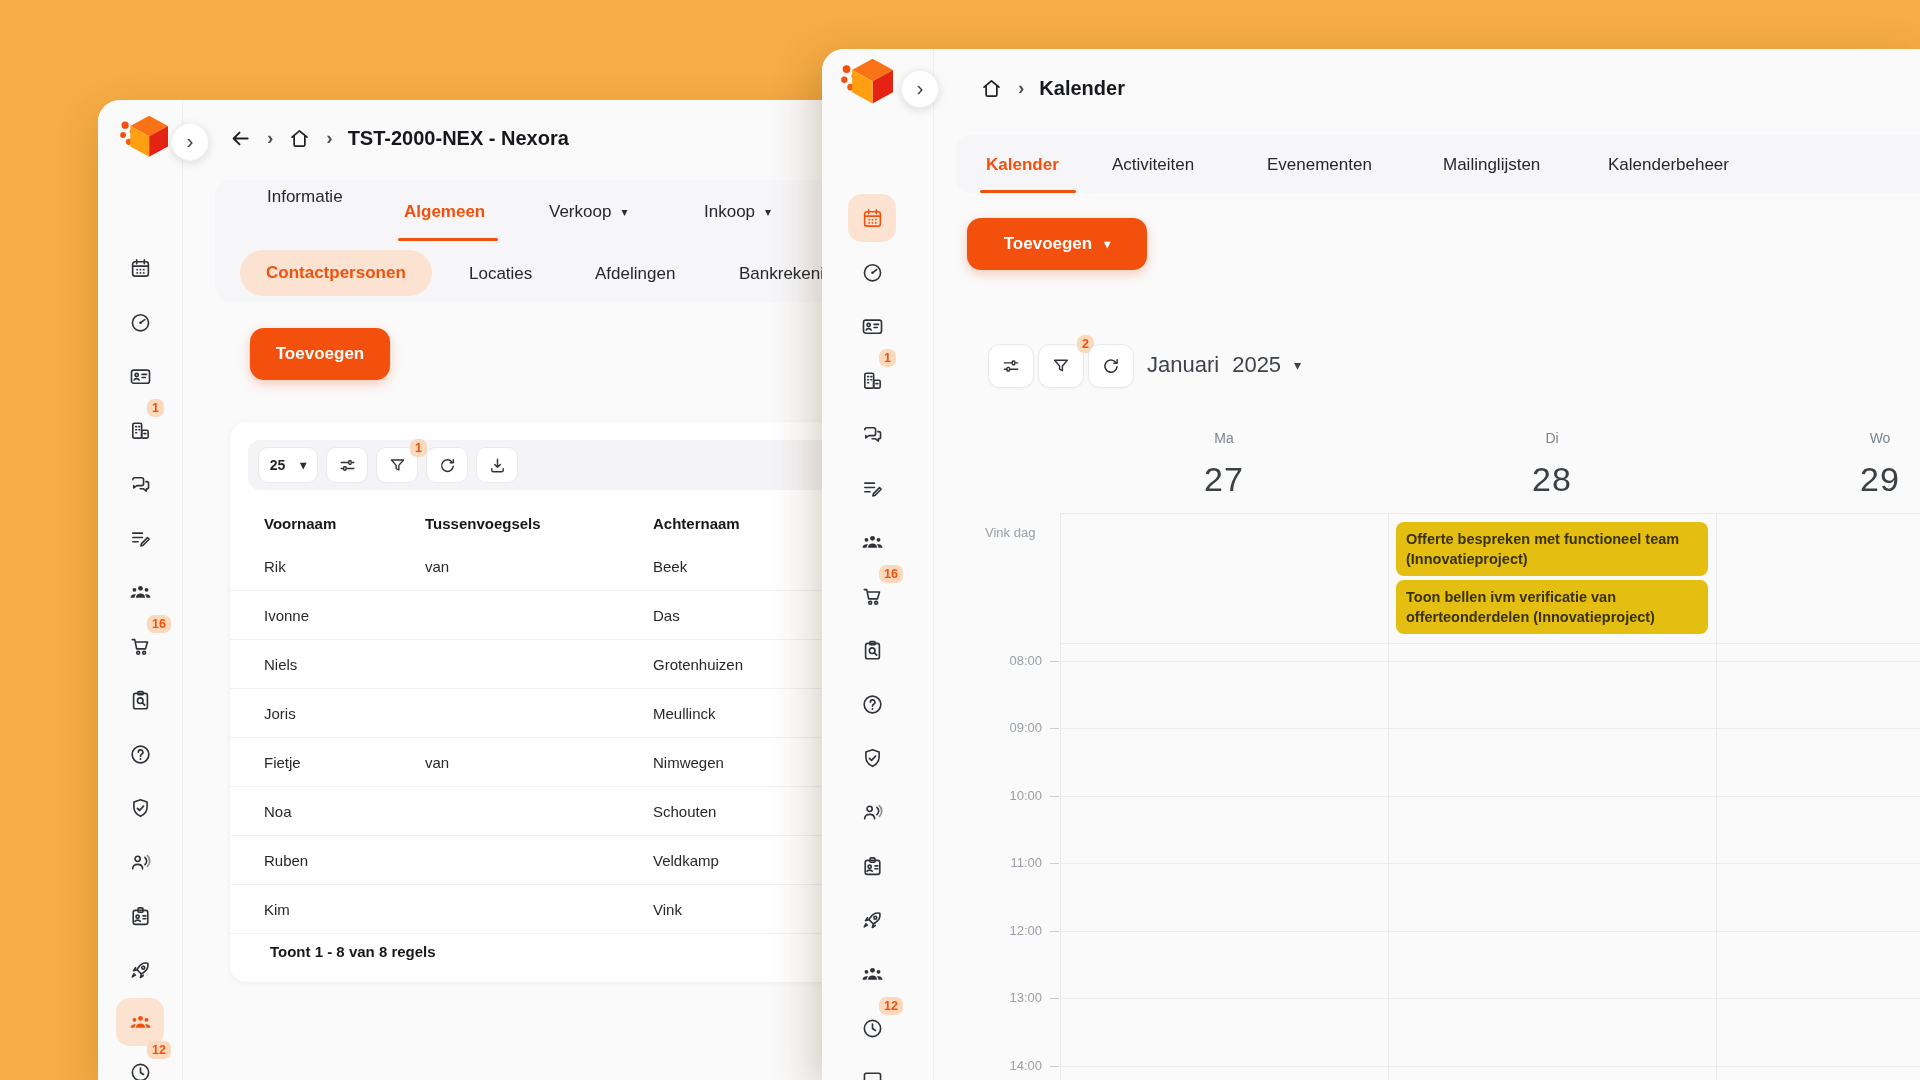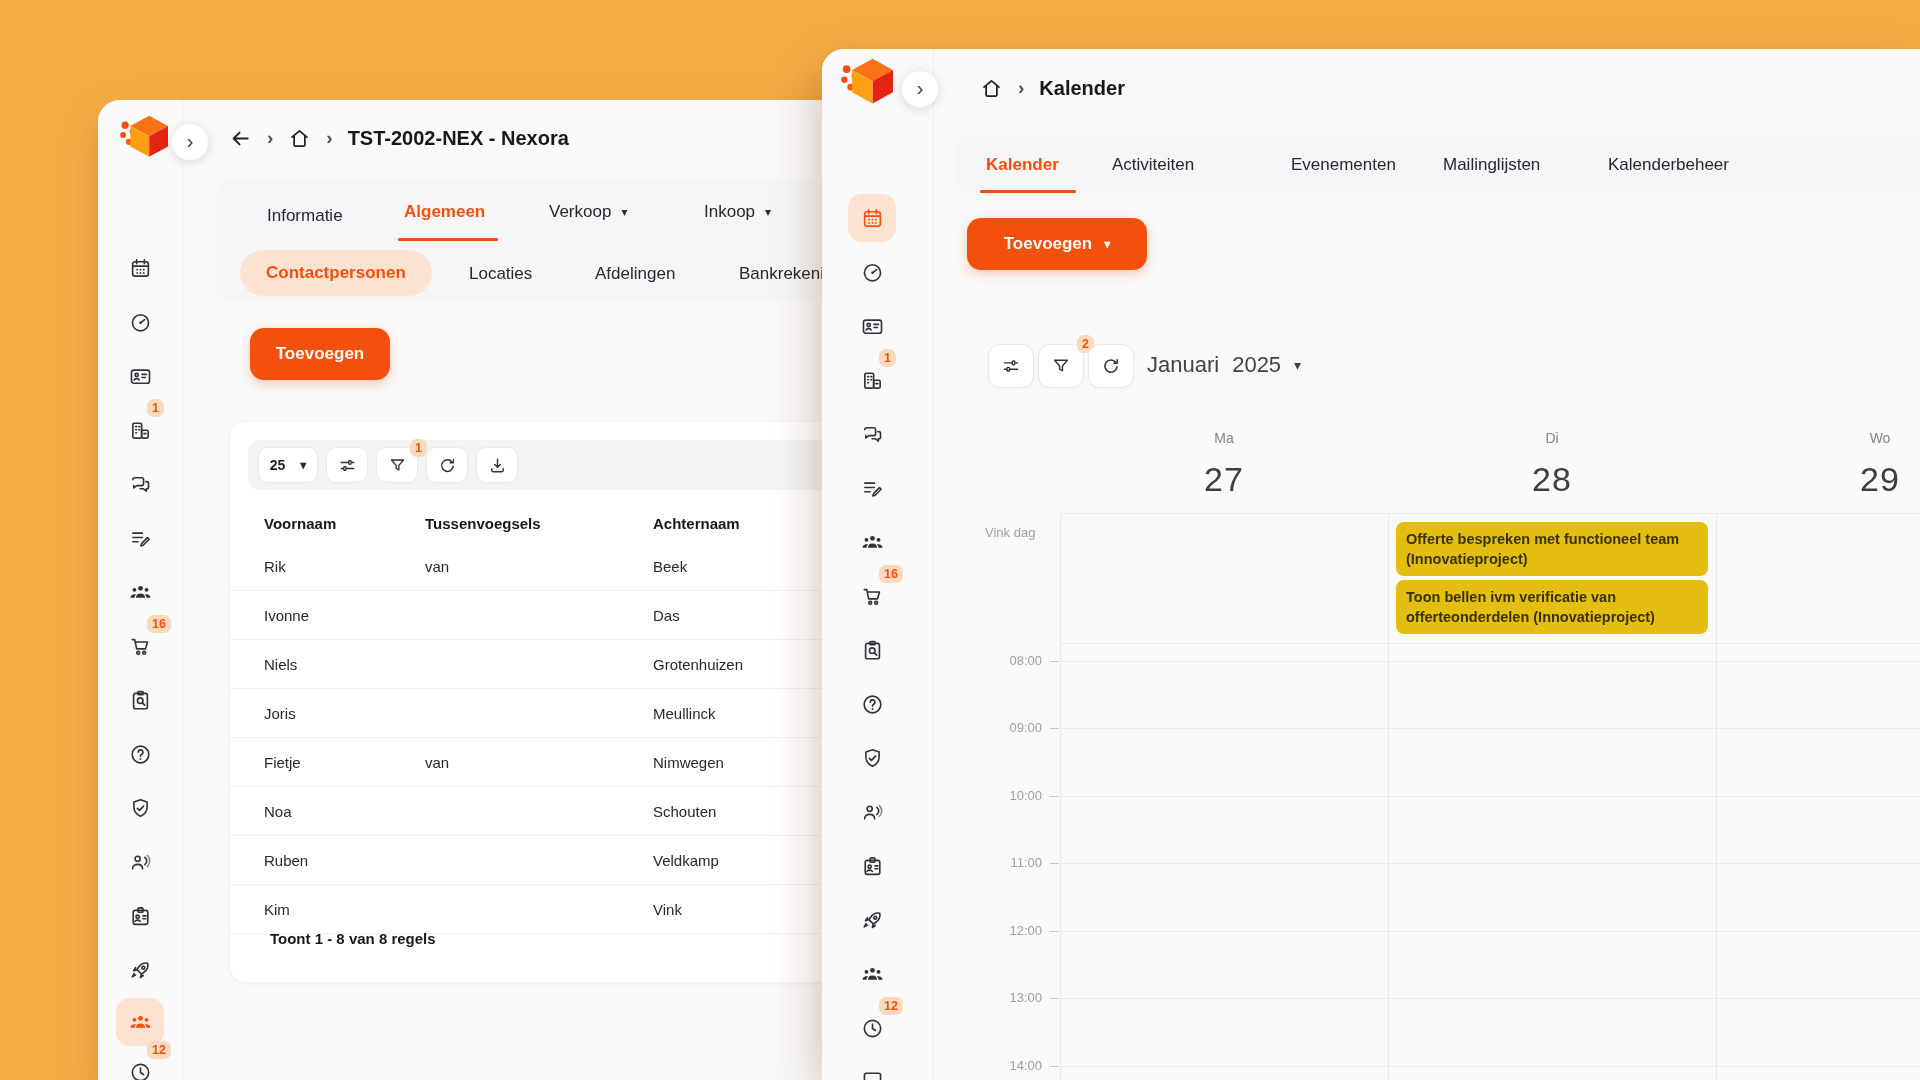--- a/index.html
+++ b/index.html
@@ -48,21 +48,21 @@
              align-items:center; gap:8px; padding:0 10px; }
   .tool-box { background:#fff; border:1px solid #EAEAED; border-radius:10px; height:34px;
               display:flex; align-items:center; justify-content:center; color:#2F3237; position:relative; }
   .tool-box svg { width:19px; height:19px; }
   .tool-box .badge { top:-9px; left:auto; right:-10px; }
   .select-box { width:58px; gap:15px; font-size:14px; font-weight:bold; color:#1E2023; }
   .table-wrap { position:absolute; left:0; right:0; top:82px; }
   .trow { display:grid; grid-template-columns:161px 228px 1fr; padding-left:34px; height:48px;
           align-items:center; border-bottom:1px solid #F1F1F4; font-size:15px; color:#26282B; }
   .trow.thead { height:38px; font-weight:bold; color:#17181A; border-bottom:none; }
-  .tfoot { position:absolute; font-size:15px; font-weight:bold; color:#17181A; }
+  .tfoot { position:absolute; font-size:15px; font-weight:bold; color:#17181A;margin-top:13px; }
   .cal-tool { position:absolute; width:44px; height:42px; background:#fff; border:1px solid #E9E9EC;
               border-radius:12px; display:flex; align-items:center; justify-content:center;
               color:#2F3237; box-shadow:0 1px 3px rgba(0,0,0,.04); }
   .cal-tool svg { width:20px; height:20px; }
   .cal-tool .badge { top:-10px; left:auto; right:-11px; }
   .month-picker { position:absolute; display:flex; align-items:center; gap:13px;
                   font-size:22px; color:#3F4349; }
   .month-picker .caret { font-size:14px; color:#3F4349; }
   .day-name { position:absolute; width:328px; text-align:center; font-size:14px; color:#7E858C; }
   .day-num  { position:absolute; width:328px; text-align:center; font-size:34px; color:#3C4043; letter-spacing:1px; }
@@ -347,25 +347,25 @@
 
   <div class="crumbs" style="left:131px;top:27px;">
     <svg>
         <use href="#i-back"></use>
       </svg>
     <span class="crumb-sep">›</span>
     <svg>
         <use href="#i-home"></use>
       </svg>
     <span class="crumb-sep">›</span>
-    <span class="crumb-title">TST-2002-NEX - Nexora</span>
+    <span class="crumb-title">TST-2000-NEX - Nexora</span>
   </div>
 
   <div class="tabbar" style="left:117px;top:80px;width:calc(100% - 117px);height:122px;">
-    <span class="tab" style="left:52px;top:26px;justify-content:flex-end;">
+    <span class="tab" style="left:52px;top:7px;justify-content:flex-end;">
         <span>Informatie</span>
       </span>
     <span class="tab active" style="left:189px;top:22px;text-align:center;">
         <span>Algemeen</span>
       </span>
     <span class="tab" style="left:334px;top:22px;">
         <span>Verkoop</span>
         <span class="caret">▾</span>
       </span>
     <span class="tab" style="left:489px;top:22px;">
@@ -575,21 +575,21 @@
     <span class="crumb-title">Kalender</span>
   </div>
 
   <div class="tabbar" style="left:133px;top:86px;width:calc(100% - 133px);height:58px;border-radius:16px 0 0 16px;">
     <span class="tab active" style="left:31px;top:20px;">
         <span>Kalender</span>
       </span>
     <span class="tab" style="left:157px;top:20px;">
         <span>Activiteiten</span>
       </span>
-    <span class="tab" style="left:312px;top:20px;margin-left:24px;">
+    <span class="tab" style="left:312px;top:20px;">
         <span>Evenementen</span>
       </span>
     <span class="tab" style="left:488px;top:20px;">
         <span>Mailinglijsten</span>
       </span>
     <span class="tab" style="left:653px;top:20px;">
         <span>Kalenderbeheer</span>
       </span>
     <div class="underline" style="left:25px;top:55px;width:96px;"></div>
   </div>

